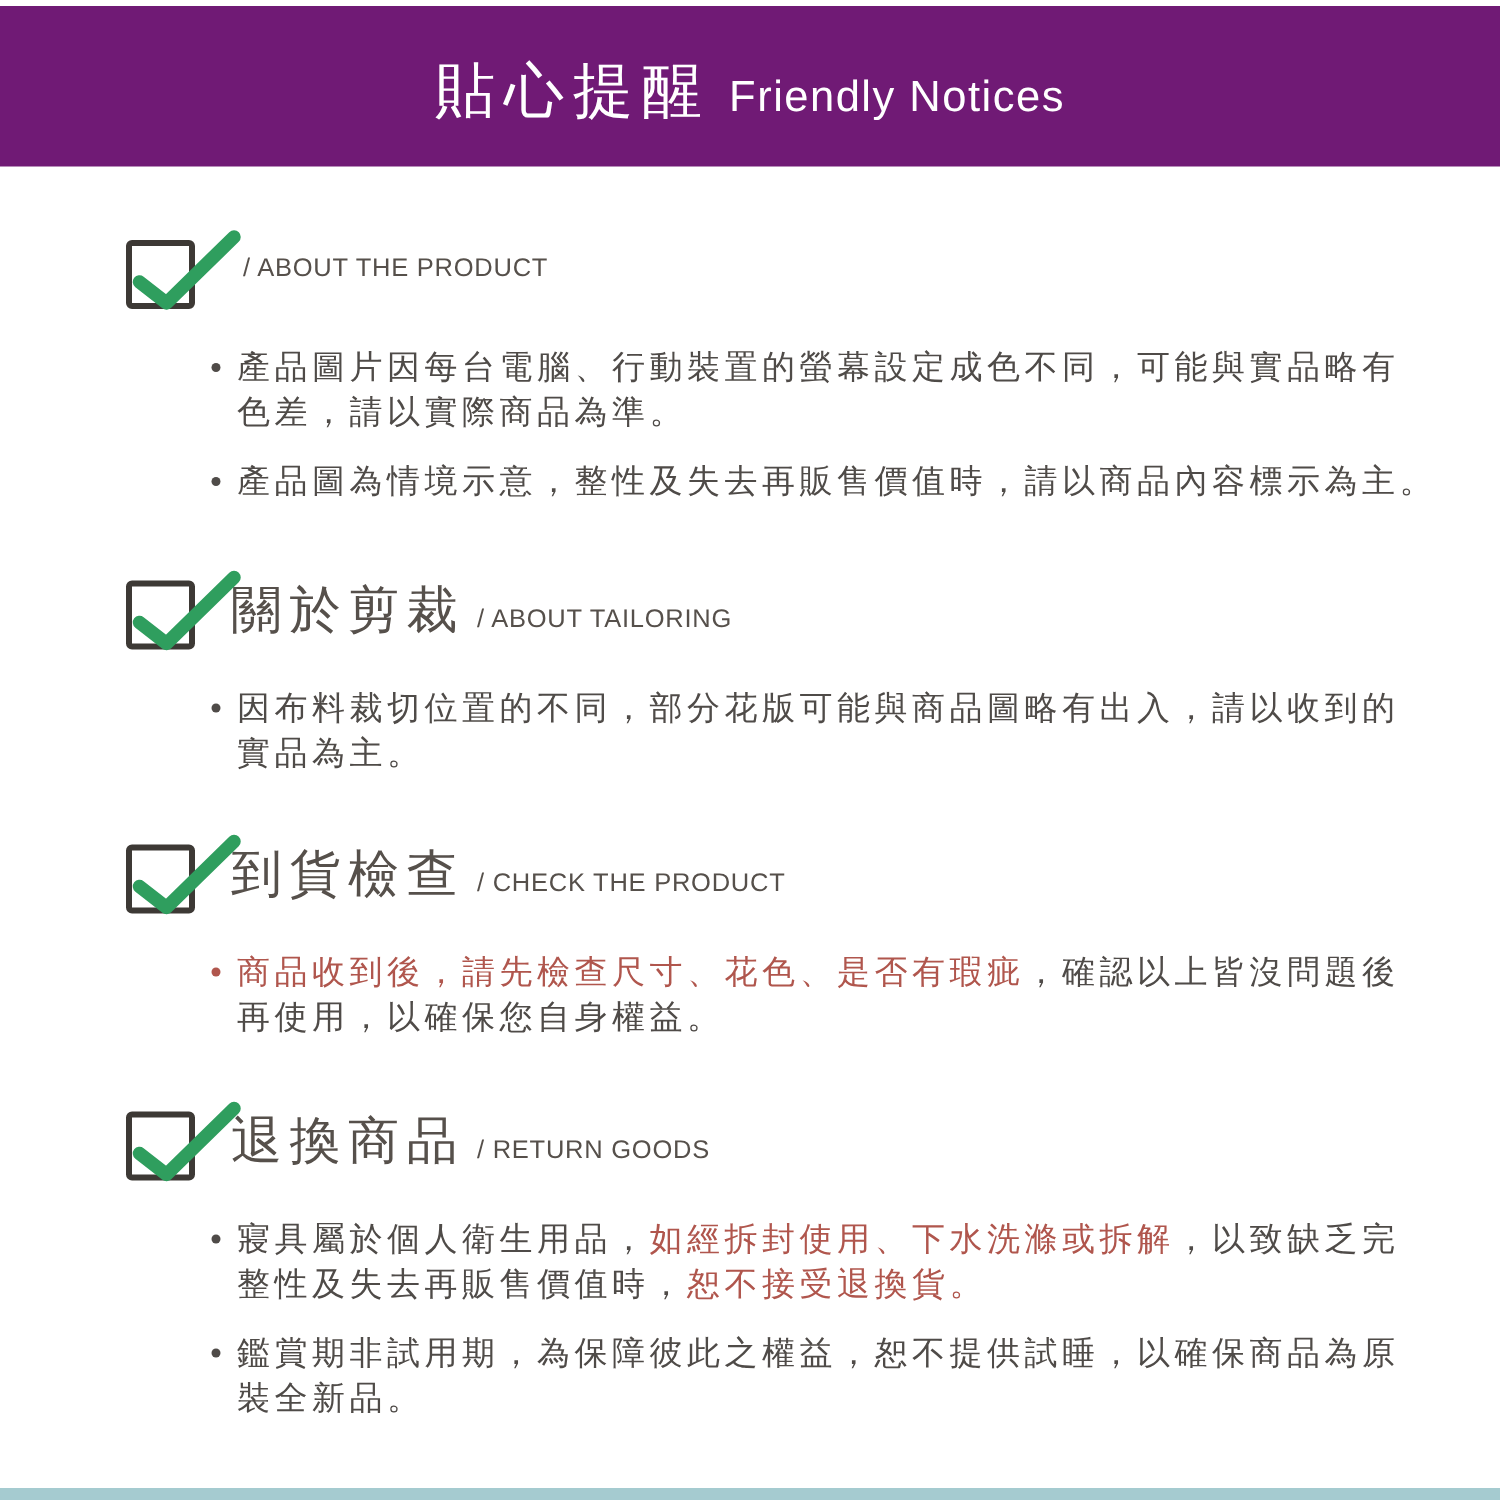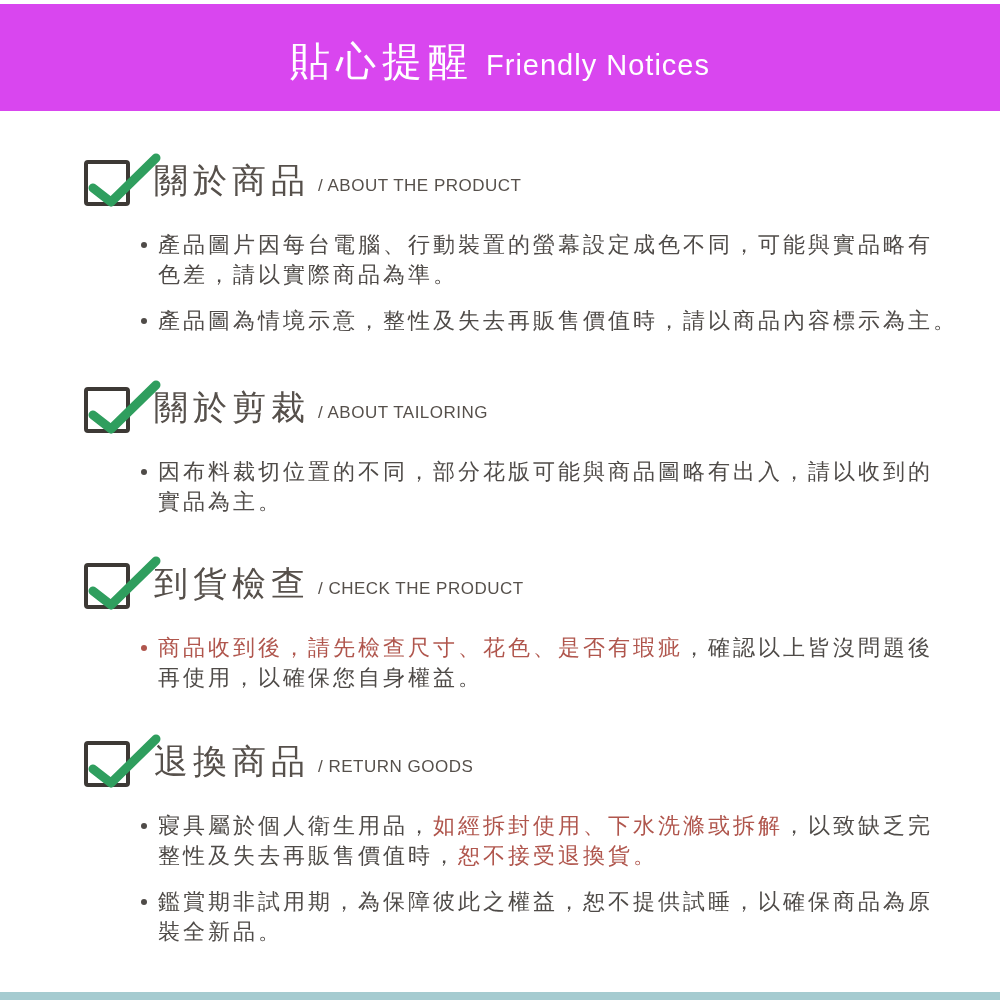--- a/index.html
+++ b/index.html
@@ -10,21 +10,21 @@
     background:#ffffff;
     overflow:hidden;
     font-family:"Liberation Sans","DejaVu Sans",sans-serif;
     color:#4f4b48;
   }
 
   
   .band {
     position:absolute; left:0; top:4px;
     width:1000px; height:107px;
-    background:#d946ef;
+    background:#701a75;
     display:flex; align-items:center; justify-content:center;
     padding-top:6px;
   }
   .band-title-zh {
     font-size:40px; color:#ffffff; letter-spacing:6px;
     font-weight:400; line-height:1;
   }
   .band-title-en {
     font-size:29px; color:#ffffff; letter-spacing:1px;
     font-weight:400; margin-left:12px; line-height:1;
@@ -98,21 +98,20 @@
 
   <div class="section s1">
     <div class="section-header">
       <div class="check-icon">
         <div class="check-box"></div>
         <svg class="check-svg" viewBox="0 0 70 56">
           <polyline points="3,36 21,50 66,6" fill="none" stroke="#2f9e5e" stroke-width="9" stroke-linecap="round" stroke-linejoin="round"></polyline>
         </svg>
       </div>
       <div class="section-title-wrap">
-        <span class="section-title-zh">關於商品</span>
         <span class="section-title-en">/ ABOUT THE PRODUCT</span>
       </div>
     </div>
     <div class="bullets">
       <div class="bullet">
         <span class="bullet-dot"></span>
         <div class="bullet-line"><span class="seg">產品圖片因每台電腦、行動裝置的螢幕設定成色不同，可能與實品略有</span></div>
         <div class="bullet-line"><span class="seg">色差，請以實際商品為準。</span></div>
       </div>
       <div class="bullet">

